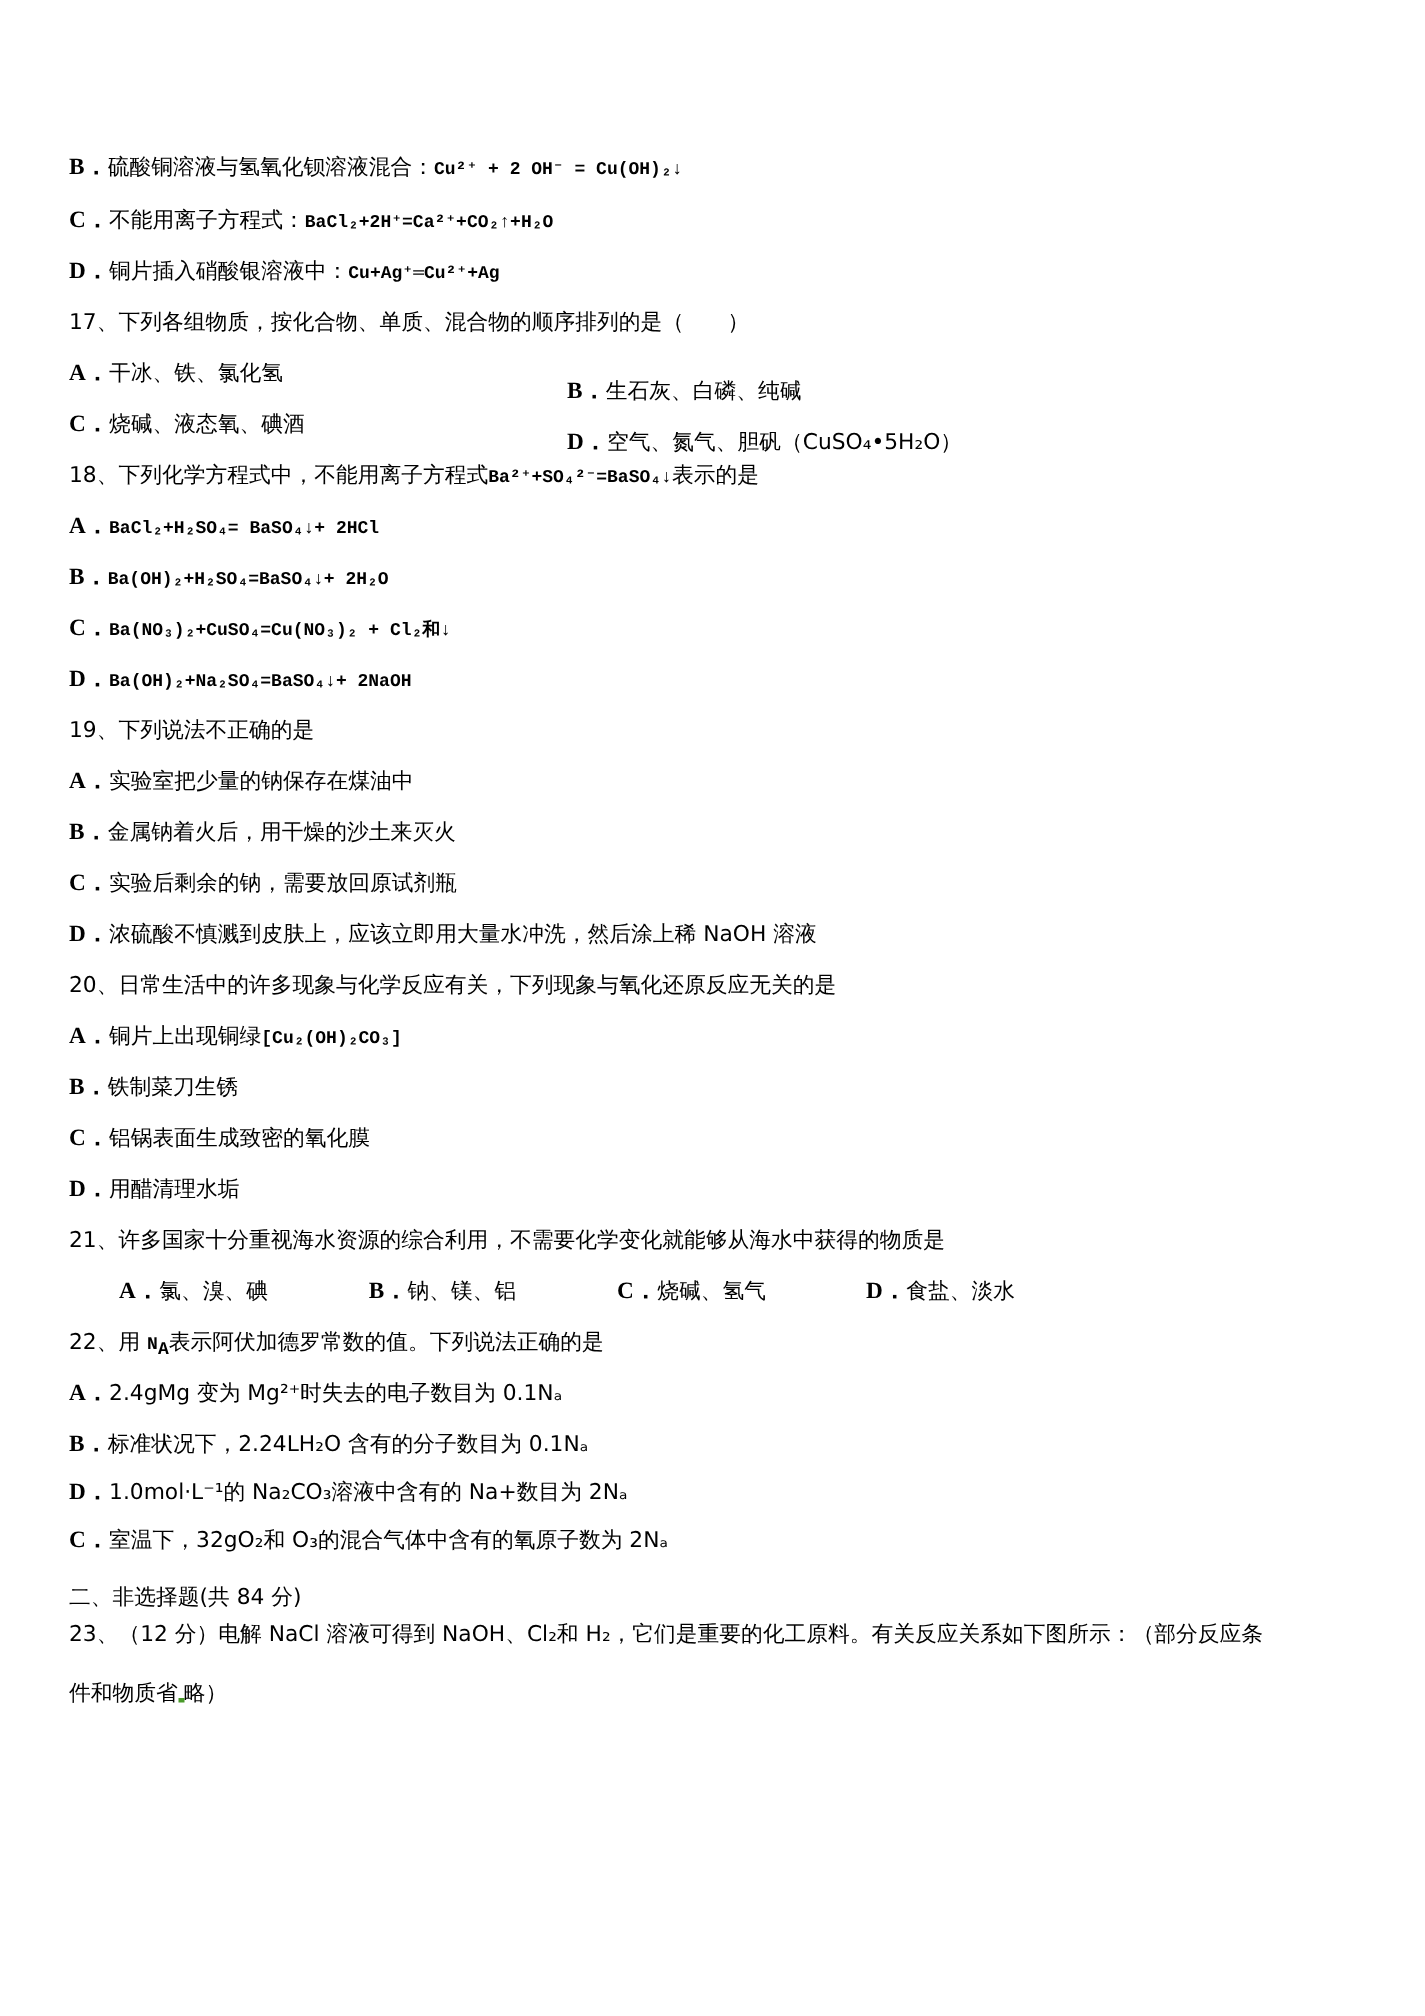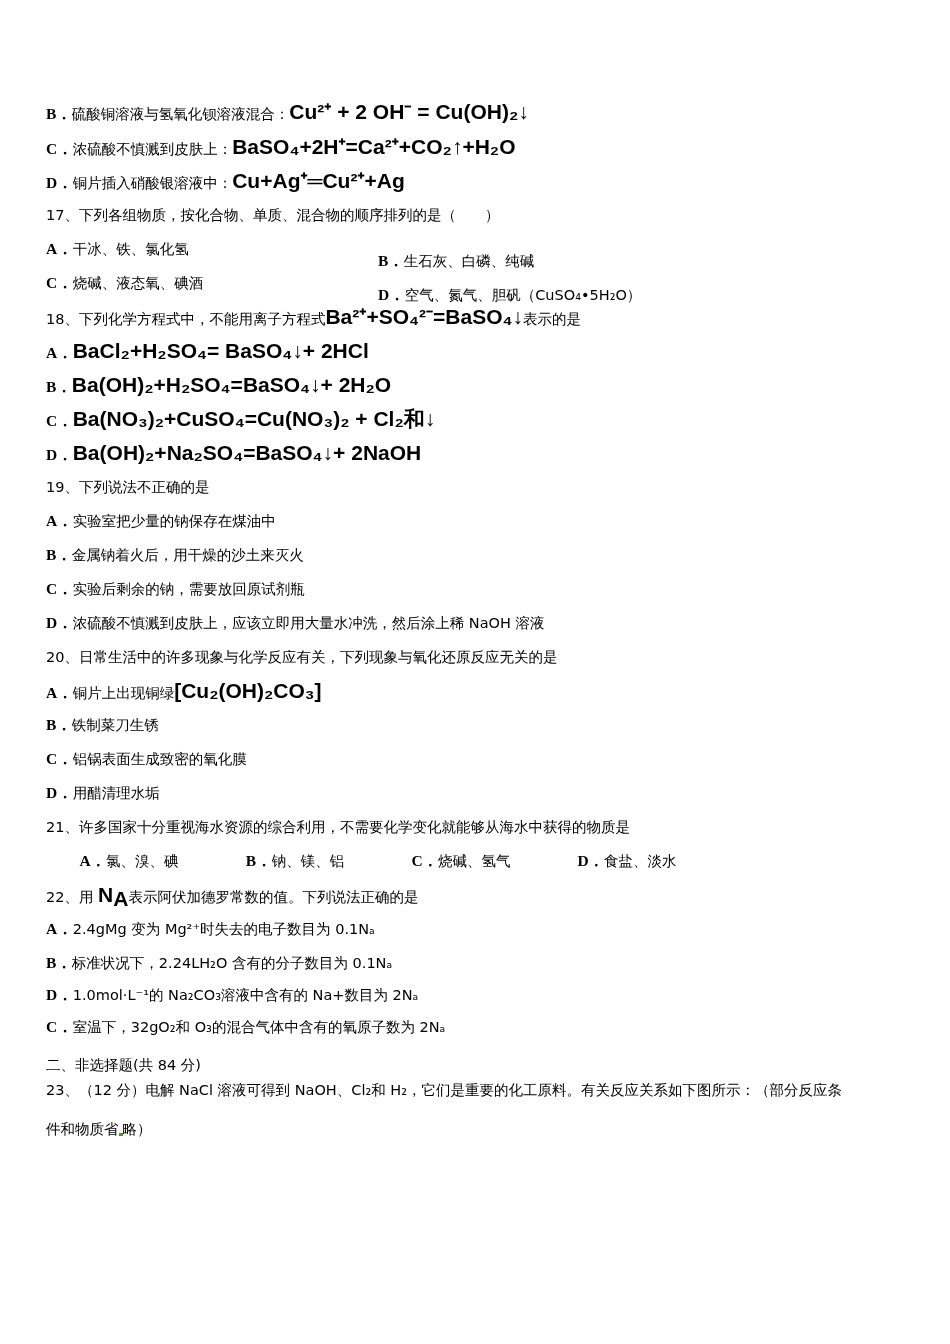--- a/index.html
+++ b/index.html
@@ -2,34 +2,34 @@
 <html><head>
 <meta charset="utf-8">
 <style>
   html, body { margin:0; padding:0; background:#ffffff; }
   body { width:950px; height:1344px; position:relative; overflow:hidden;
          font-family:"Liberation Serif","DejaVu Serif",serif; color:#000; }
   .line { position:absolute; left:46px; font-size:15.5px; line-height:20px; white-space:nowrap; }
   .q { font-family:"DejaVu Sans","Liberation Sans",sans-serif; font-size:14.5px;text-align:center; }
   .opt { font-family:"DejaVu Sans","Liberation Sans",sans-serif; font-size:14.5px; }
   .opt .lbl { font-family:"Liberation Serif",serif; font-weight:bold; font-size:15.5px; }
-  .chem { font-family:Liberation Sans, sans-serif; font-weight:bold; font-size:21px; }
+  .chem { font-family:Liberation Mono, monospace; font-weight:bold; font-size:12px; }
   sub, sup { font-size:9px; line-height:0; }
   .col2 { position:absolute; left:378px;margin-top:12px; }
   .c4 { display:inline-block; width:166px;text-align:center; }
   .mark { display:inline-block; width:4px; height:3px; background:#4a9a2a; vertical-align:-2px; }
 </style>
 </head>
 <body>
 
 <div class="line opt" style="top:102px">
   <span class="lbl">B．</span><span>硫酸铜溶液与氢氧化钡溶液混合：</span><span class="chem">Cu²⁺ + 2 OH⁻ = Cu(OH)₂↓</span>
 </div>
 <div class="line opt" style="top:137px">
-  <span class="lbl">C．</span><span>浓硫酸不慎溅到皮肤上：</span><span class="chem">BaSO₄+2H⁺=Ca²⁺+CO₂↑+H₂O</span>
+  <span class="lbl">C．</span><span>不能用离子方程式：</span><span class="chem">BaCl₂+2H⁺=Ca²⁺+CO₂↑+H₂O</span>
 </div>
 <div class="line opt" style="top:171px">
   <span class="lbl">D．</span><span>铜片插入硝酸银溶液中：</span><span class="chem">Cu+Ag⁺═Cu²⁺+Ag</span>
 </div>
 
 <div class="line q" style="top:205px">17、下列各组物质，按化合物、单质、混合物的顺序排列的是（　　）</div>
 <div class="line opt" style="top:239px">
   <span class="lbl">A．</span><span>干冰、铁、氯化氢</span>
 </div>
 <div class="line opt col2" style="top:239px">

